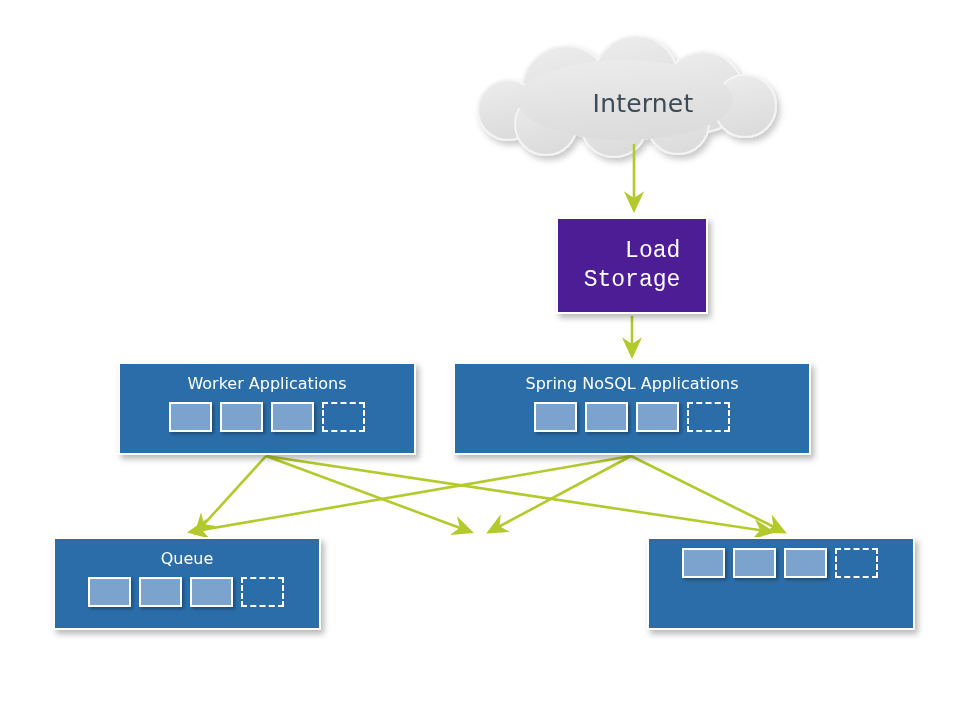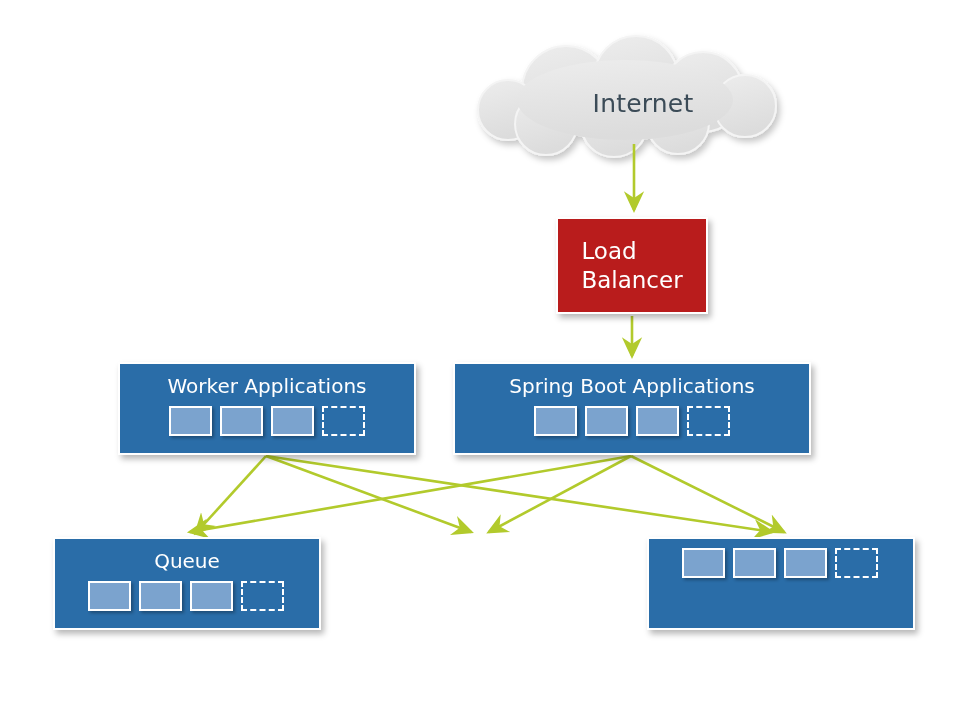--- a/index.html
+++ b/index.html
@@ -55,36 +55,37 @@
 
   
   .node {
     position: absolute;
     box-sizing: border-box;
     border: 2px solid #ffffff;
     box-shadow: 3px 4px 6px rgba(0,0,0,0.28);
     color: #ffffff;
   }
   .node-lb {
-    background: #b91c1c;
+    background: #4c1d95;
     display: flex;
     align-items: center;
     justify-content: center;
-    text-align: left;
+    text-align: right;
     line-height: 1.22;
     font-size: 23px;
+    font-family: Liberation Mono, monospace;
   }
   .panel {
     background: #2a6da8;
     display: flex;
     flex-direction: column;
     align-items: center;
   }
   .panel-title {
-    font-size: 20px;
+    font-size: 16px;
     color: #ffffff;
     text-align: center;
     white-space: nowrap;
     line-height: 1.1;
   }
   .instances {
     display: flex;
     gap: 8px;
   }
   .inst {
@@ -185,36 +186,36 @@
     </g>
   </svg>
 
   <div class="cloud-wrap">
     <div class="cloud-label">Internet</div>
   </div>
 
   <div class="node node-lb n-lb">
     <div>
       <span>Load</span><br>
-      <span>Balancer</span>
+      <span>Storage</span>
     </div>
   </div>
 
   <div class="node panel n-worker">
     <div class="panel-title">Worker Applications</div>
     <div class="instances">
       <div class="inst"></div>
       <div class="inst"></div>
       <div class="inst"></div>
       <div class="inst ghost"></div>
     </div>
   </div>
 
   <div class="node panel n-spring">
-    <div class="panel-title">Spring Boot Applications</div>
+    <div class="panel-title">Spring NoSQL Applications</div>
     <div class="instances">
       <div class="inst"></div>
       <div class="inst"></div>
       <div class="inst"></div>
       <div class="inst ghost"></div>
     </div>
   </div>
 
   <div class="node panel n-queue">
     <div class="panel-title">Queue</div>

